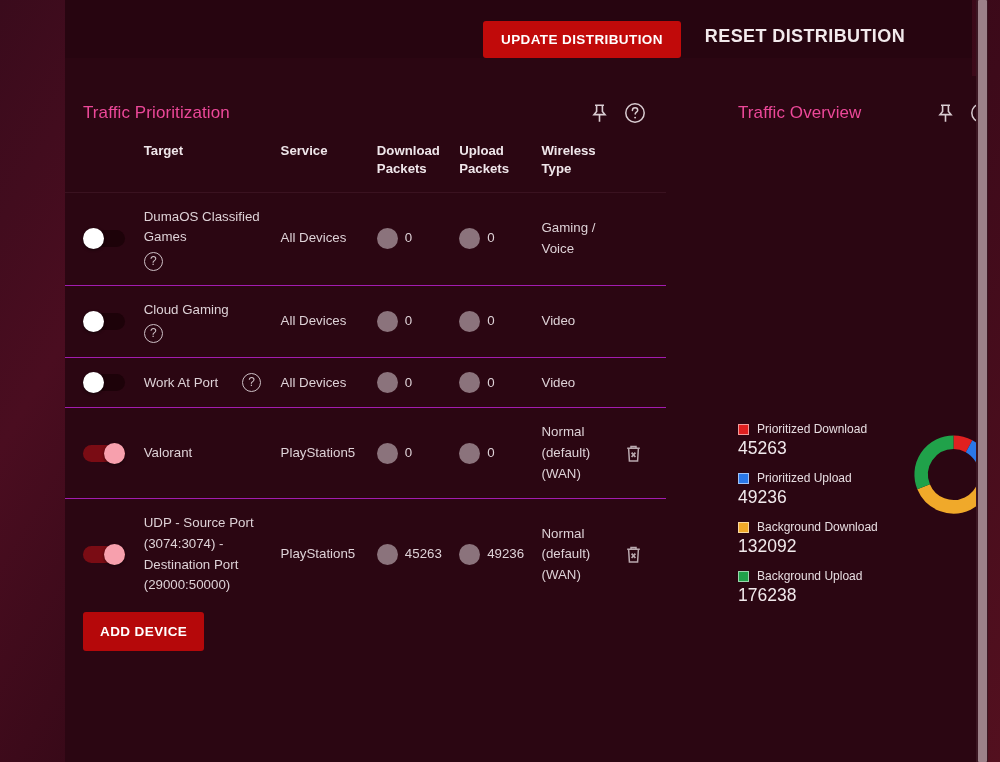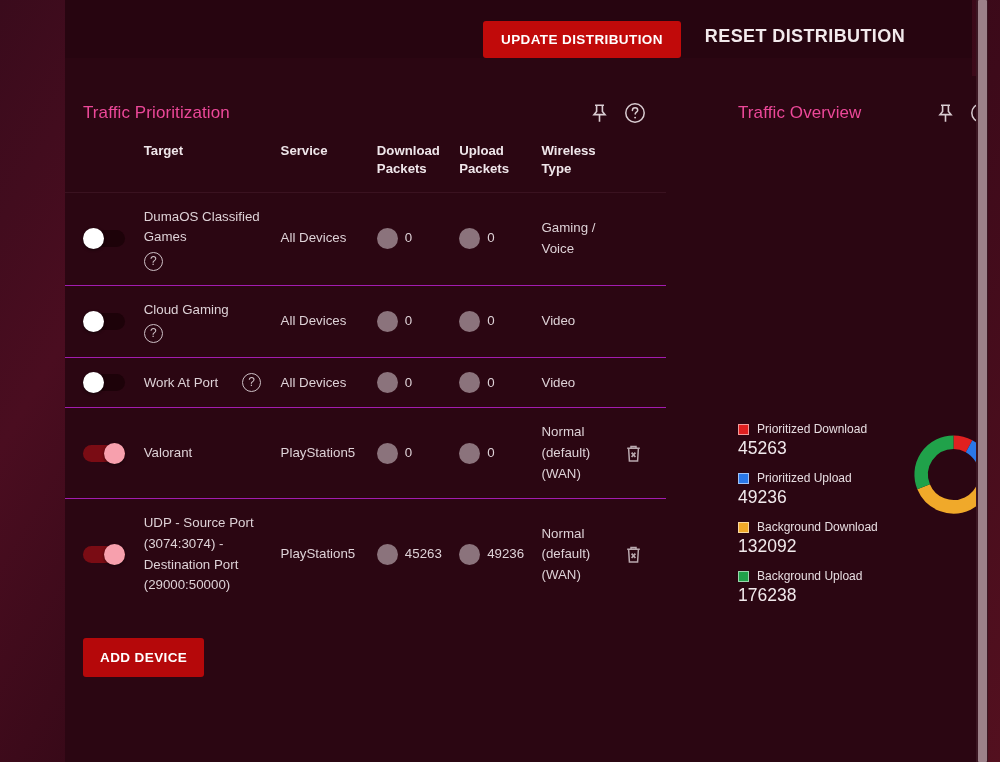--- a/index.html
+++ b/index.html
@@ -188,21 +188,21 @@
     width: 21px; height: 21px;
     border-radius: 50%;
     background: #8b737c;
     flex: none;
   }
   .pkt-num { font-size: 13.3px; color: #ded2d7; }
 
   .trash { cursor: pointer; color: #b9a8ae; display:block; }
 
   .add-device {
-    margin: 28px 0 0 18px;
+    margin: 2px 0 0 18px;
     background: #b5080a;
     color: #ffffff;
     border: none;
     font-family: "Liberation Sans", sans-serif;
     font-size: 13.5px;
     font-weight: bold;
     letter-spacing: 0.4px;
     padding: 12px 17px;
     border-radius: 3px;
     cursor: pointer;

